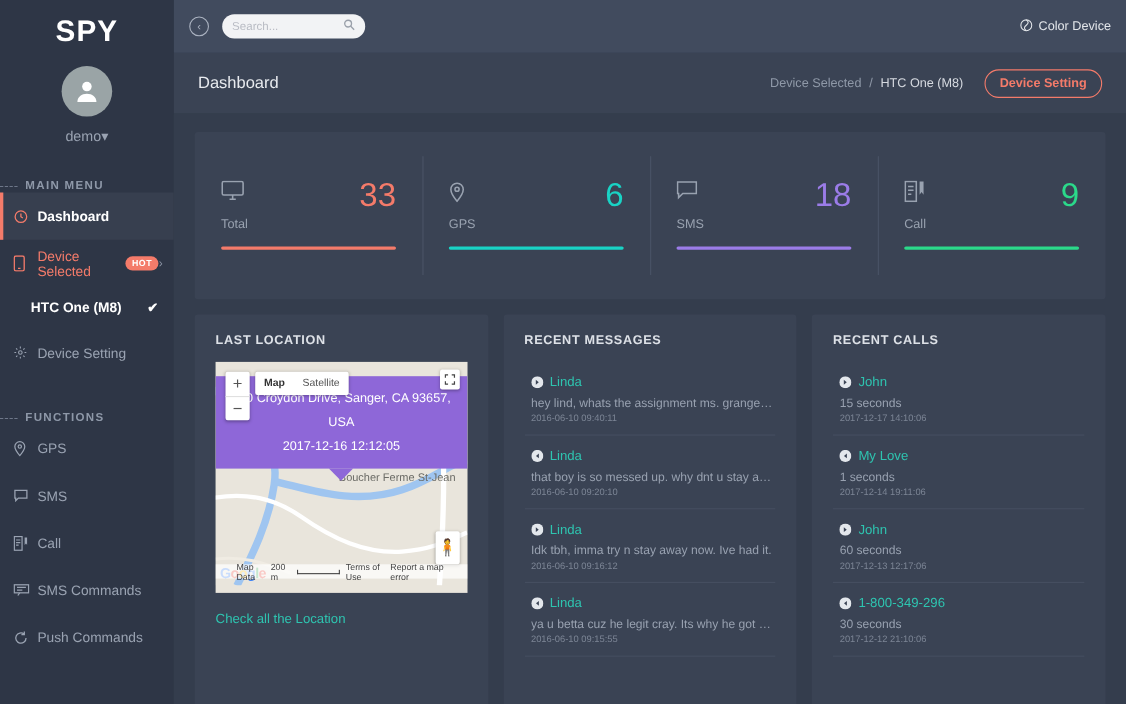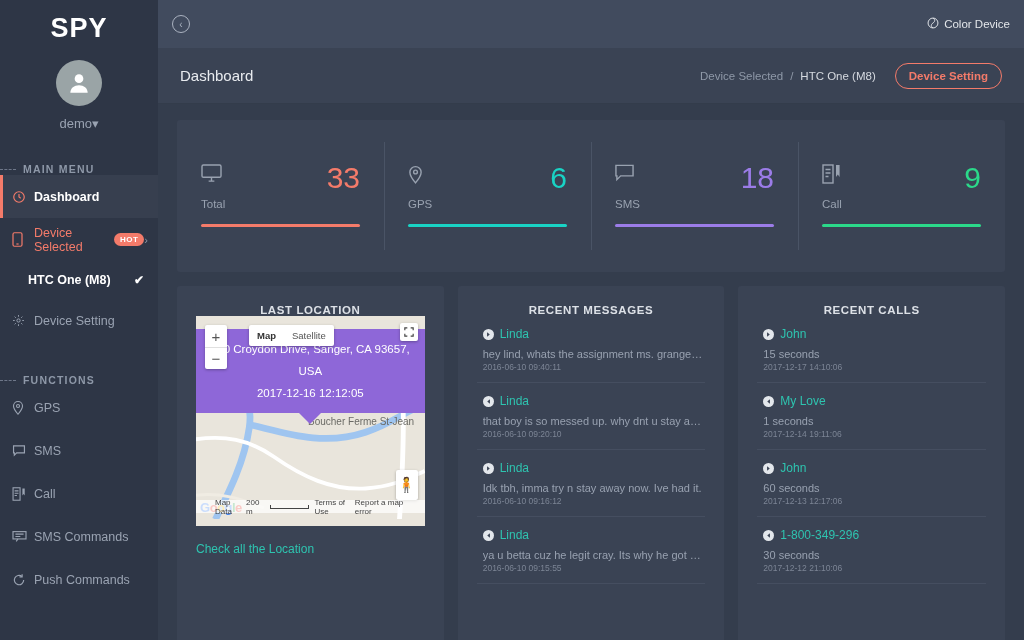--- a/index.html
+++ b/index.html
@@ -133,42 +133,41 @@
   .stat-ico { color: #99a2b0; }
   .stat-num { font-size: 30px; line-height: 28px; font-weight: 300; }
   .stat-label { color: #99a2b0; font-size: 11.5px; margin-top: 6px; }
   .stat-bar { height: 3px; border-radius: 2px; margin-top: 14px; }
 
   
   .panels { display: flex; gap: 14px; height: 358px; }
   .panel { background: #3a4354; border-radius: 3px; flex: 1; padding: 18px 19px; overflow: hidden; }
   .panel-title {
     color: #dde1e7; font-size: 11.5px; font-weight: bold; letter-spacing: .6px;
-    margin-bottom: 0;
-    text-align: center;
+    margin-bottom: 13px;
   }
 
   
   .map {
     position: relative; height: 210px; width: 100%;
     background: #e9e5dc; overflow: hidden;
   }
   .map-roads { position: absolute; inset: 0; }
   .map-ctrl-zoom {
     position: absolute; left: 9px; top: 9px; width: 22px;
     background: #fff; border-radius: 2px; box-shadow: 0 1px 3px rgba(0,0,0,.3);
     display: flex; flex-direction: column; z-index: 5;
   }
   .map-ctrl-zoom div {
     height: 22px; display: flex; align-items: center; justify-content: center;
     color: #555; font-size: 15px; cursor: pointer;
   }
   .map-ctrl-zoom div + div { border-top: 1px solid #e0e0e0; }
   .map-type {
-    position: absolute; left: 53px; top: 9px; display: flex;
+    position: absolute; left: 36px; top: 9px; display: flex;
     background: #fff; border-radius: 2px; box-shadow: 0 1px 3px rgba(0,0,0,.3);
     z-index: 6; overflow: hidden;
   }
   .map-type span {
     font-size: 9.5px; padding: 5px 8px; color: #555; cursor: pointer; white-space: nowrap;
   }
   .map-type span.sel { font-weight: bold; color: #333; }
   .map-fullscreen {
     position: absolute; right: 7px; top: 7px; width: 18px; height: 18px;
     background: #fff; border-radius: 2px; box-shadow: 0 1px 3px rgba(0,0,0,.3);
@@ -334,20 +333,29 @@
         </svg>
       </span>
       <span>Push Commands</span>
     </div>
   </aside>
 
   <div class="main">
 
     <div class="topbar">
       <div class="collapse-btn">‹</div>
+      <div class="search-wrap">
+        <input type="text" placeholder="Search..." style="">
+        <span class="search-icon">
+          <svg width="11" height="11" viewBox="0 0 16 16" fill="none" stroke="#9aa0aa" stroke-width="1.8">
+            <circle cx="6.5" cy="6.5" r="4.5"></circle>
+              <path d="M10 10l4.5 4.5"></path>
+          </svg>
+        </span>
+      </div>
       <div class="color-scheme">
         <span>
           <svg width="12" height="12" viewBox="0 0 16 16" fill="none" stroke="#e3e6ea" stroke-width="1.3">
             <circle cx="8" cy="8" r="6.6"></circle>
               <path d="M8 1.4c3 2.2 3 4.4 0 6.6s-3 4.4 0 6.6"></path>
           </svg>
         </span>
         <span>Color Device</span>
       </div>
     </div>

